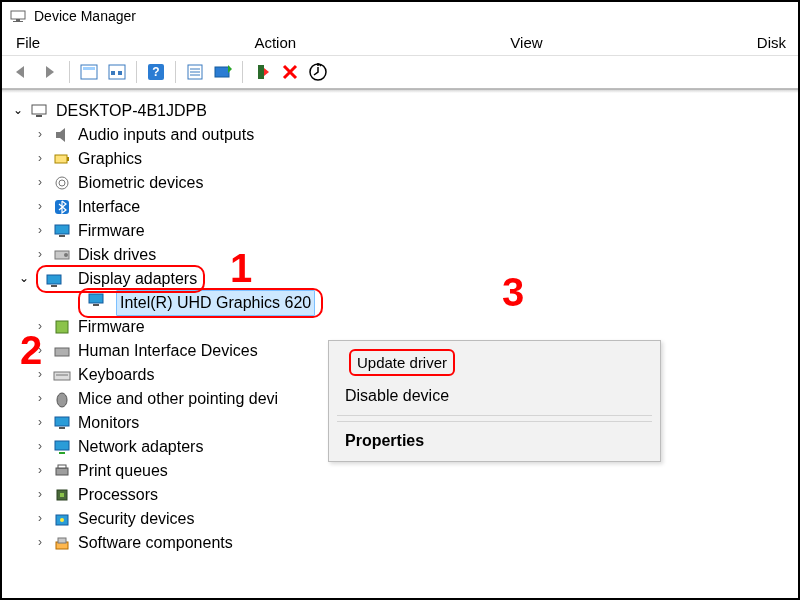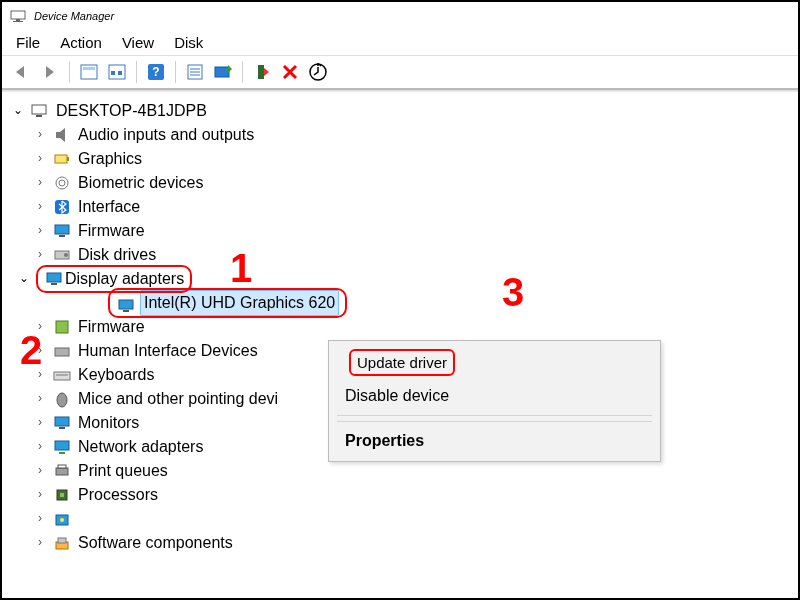--- a/index.html
+++ b/index.html
@@ -1,23 +1,23 @@
 <!DOCTYPE html>
 <html><head>
 <meta charset="utf-8">
 <style>
   * { box-sizing: border-box; margin: 0; padding: 0; font-family: "Segoe UI", Tahoma, sans-serif; }
   body { width: 800px; height: 600px; background: #fff; border: 2px solid #000; overflow: hidden; font-size: 15px; }
 
   
   .titlebar { display: flex; align-items: center; height: 28px; padding-left: 6px; gap: 6px; }
-  .titlebar .title-text { font-size: 11px; color: #000; font-style: italic; }
-
-  
-  .menubar { display: flex; gap: 20px; padding: 4px 12px 4px 14px; font-size: 15px; }
+  .titlebar .title-text { font-size: 14px; color: #000; }
+
+  
+  .menubar { display: flex; gap: 20px; padding: 4px 12px 4px 14px; font-size: 15px; justify-content: space-between; }
   .menubar span { cursor: default; }
 
   
   .toolbar { display: flex; align-items: center; gap: 4px; padding: 3px 8px; border-top: 1px solid #e0e0e0; border-bottom: 1px solid #bdbdbd; height: 34px; }
   .toolbar::after { content:""; display:block; }
   .tool-sep { width: 1px; height: 22px; background: #cfcfcf; margin: 0 3px; }
   .tool-btn { width: 24px; height: 24px; display: flex; align-items: center; justify-content: center; }
 
   
   .thickline { height: 4px; background: linear-gradient(#d9d9d9,#fff); border-top:1px solid #b8b8b8; }
@@ -210,33 +210,33 @@
         <svg width="18" height="18">
           <rect x="2" y="5" width="14" height="8" fill="#c9c9c9" stroke="#777"></rect>
           <circle cx="13" cy="9" r="2" fill="#777"></circle>
         </svg>
       </span>
     <span class="lbl">Disk drives</span>
   </div>
 
   <div class="row indent1" style="position:relative;">
     <span class="chev open" style="margin-left:-16px;">⌄</span>
-    <span class="redbox" style="display:flex;align-items:center;gap:1px;">
+    <span class="redbox" style="display:flex;align-items:flex-end;gap:14px;">
       <span class="icon">
           <svg width="18" height="18">
             <rect x="2" y="3" width="14" height="9" fill="#2b9cd8" stroke="#155a9c"></rect>
             <rect x="6" y="13" width="6" height="2" fill="#555"></rect>
           </svg>
         </span>
       <span class="lbl">Display adapters</span>
     </span>
   </div>
 
   <div class="row indent2">
-    <span class="redbox" style="display:flex;align-items:flex-end;gap:4px;margin-left:30px;">
+    <span class="redbox" style="display:flex;align-items:flex-start;gap:10px;">
       <span class="icon">
           <svg width="18" height="18">
             <rect x="2" y="3" width="14" height="9" fill="#2b9cd8" stroke="#155a9c"></rect>
             <rect x="6" y="13" width="6" height="2" fill="#555"></rect>
           </svg>
         </span>
       <span class="lbl selected">Intel(R) UHD Graphics 620</span>
     </span>
   </div>
 
@@ -326,20 +326,21 @@
   </div>
 
   <div class="row indent1">
     <span class="chev">›</span>
     <span class="icon">
         <svg width="18" height="18">
           <rect x="3" y="5" width="12" height="10" fill="#2b9cd8" stroke="#155a9c"></rect>
           <circle cx="9" cy="10" r="2" fill="#ffeb3b"></circle>
         </svg>
       </span>
+    <span class="lbl">Security devices</span>
   </div>
 
   <div class="row indent1">
     <span class="chev">›</span>
     <span class="icon">
         <svg width="18" height="18">
           <rect x="3" y="8" width="12" height="7" fill="#ffb74d" stroke="#b36b00"></rect>
           <rect x="5" y="4" width="8" height="5" fill="#c9c9c9" stroke="#777"></rect>
         </svg>
       </span>

